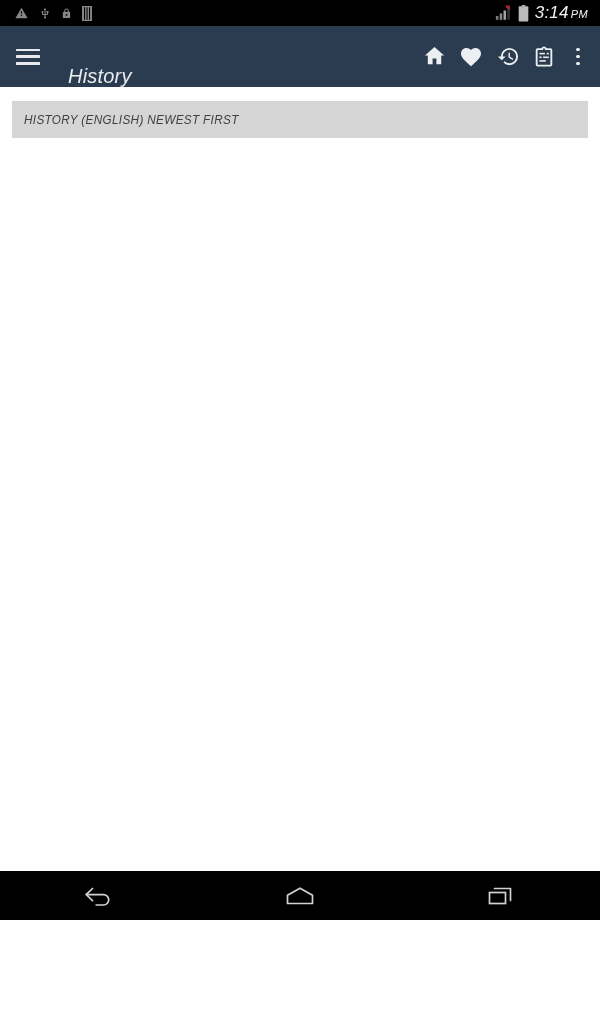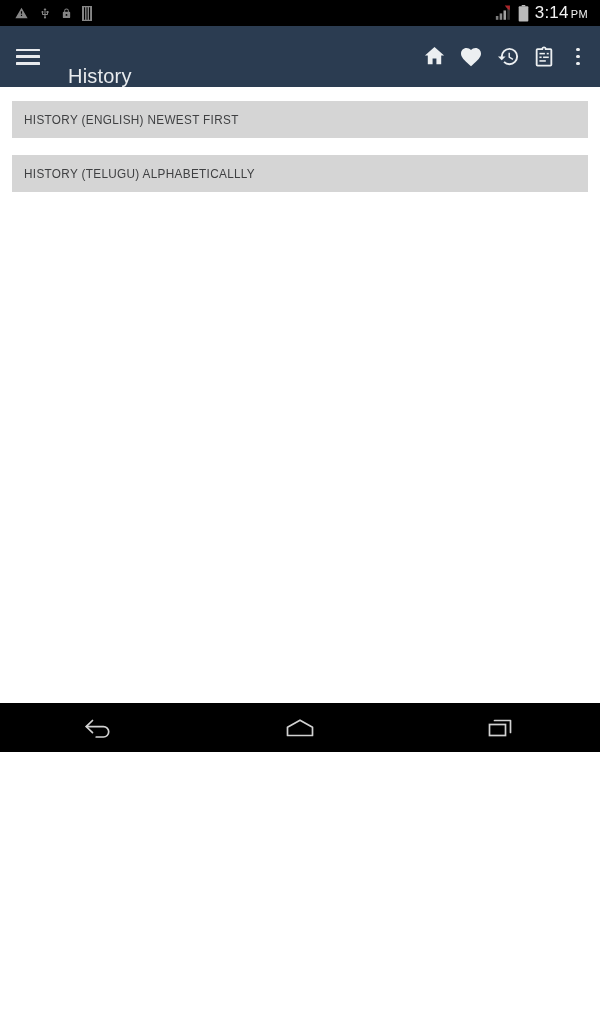--- a/index.html
+++ b/index.html
@@ -2,21 +2,21 @@
 <html><head>
 <meta charset="utf-8">
 <style>
   * { margin:0; padding:0; box-sizing:border-box; }
   html, body {
     width:600px; height:1024px;
     background:#ffffff;
     font-family:"Liberation Sans", sans-serif;
     overflow:hidden;
   }
-  #screen { position:relative; width:600px; height:752px; background:#c4b5fd; }
+  #screen { position:relative; width:600px; height:920px; background:#c4b5fd;font-style:italic; }
 
   
   .status-bar {
     position:absolute; top:0; left:0; width:600px; height:26px;
     background:#000000;
     display:flex; align-items:center; justify-content:space-between;
     padding:0 8px;
   }
   .status-left { display:flex; align-items:center; gap:10px; padding-left:6px; }
   .status-right { display:flex; align-items:center; gap:6px; padding-right:4px; }
@@ -57,21 +57,21 @@
   
   .content {
     position:absolute; top:87px; left:0; width:600px; height:888px;
     background:#ffffff; padding:14px 12px 0 12px;
   }
   .list-item {
     width:576px; height:37px;
     background:#d5d5d5;
     display:flex; align-items:center;
     padding-left:12px;
-    margin-bottom:17px;
+    margin-bottom:4px;
     cursor:pointer;
   }
   .list-item-label {
     color:#3f4042; font-size:12.5px; letter-spacing:0.35px;
     font-family:"Liberation Sans", sans-serif;
     white-space:nowrap;
     transform:scaleX(0.94); transform-origin:left center;
   }
 
   
@@ -166,23 +166,20 @@
             <i></i>
           </div>
       </div>
     </div>
   </div>
 
   <div class="content">
     <div class="list-item">
       <span class="list-item-label">HISTORY (ENGLISH) NEWEST FIRST</span>
     </div>
-    <div class="list-item">
-      <span class="list-item-label">HISTORY (TELUGU) ALPHABETICALLLY</span>
-    </div>
   </div>
 
   <div class="nav-bar">
     <div class="nav-btn">
       <svg width="34" height="26" viewBox="0 0 34 26">
         <path d="M9.5 5.5 L3.2 11.6 L9.5 17.7" stroke="#d2d2d2" stroke-width="1.7" fill="none" stroke-linecap="round"></path>
         <path d="M3.6 11.6 H20.5 a5.2 5.2 0 0 1 0 10.4 H13.2" stroke="#d2d2d2" stroke-width="1.7" fill="none" stroke-linecap="round"></path>
       </svg>
     </div>
     <div class="nav-btn">

